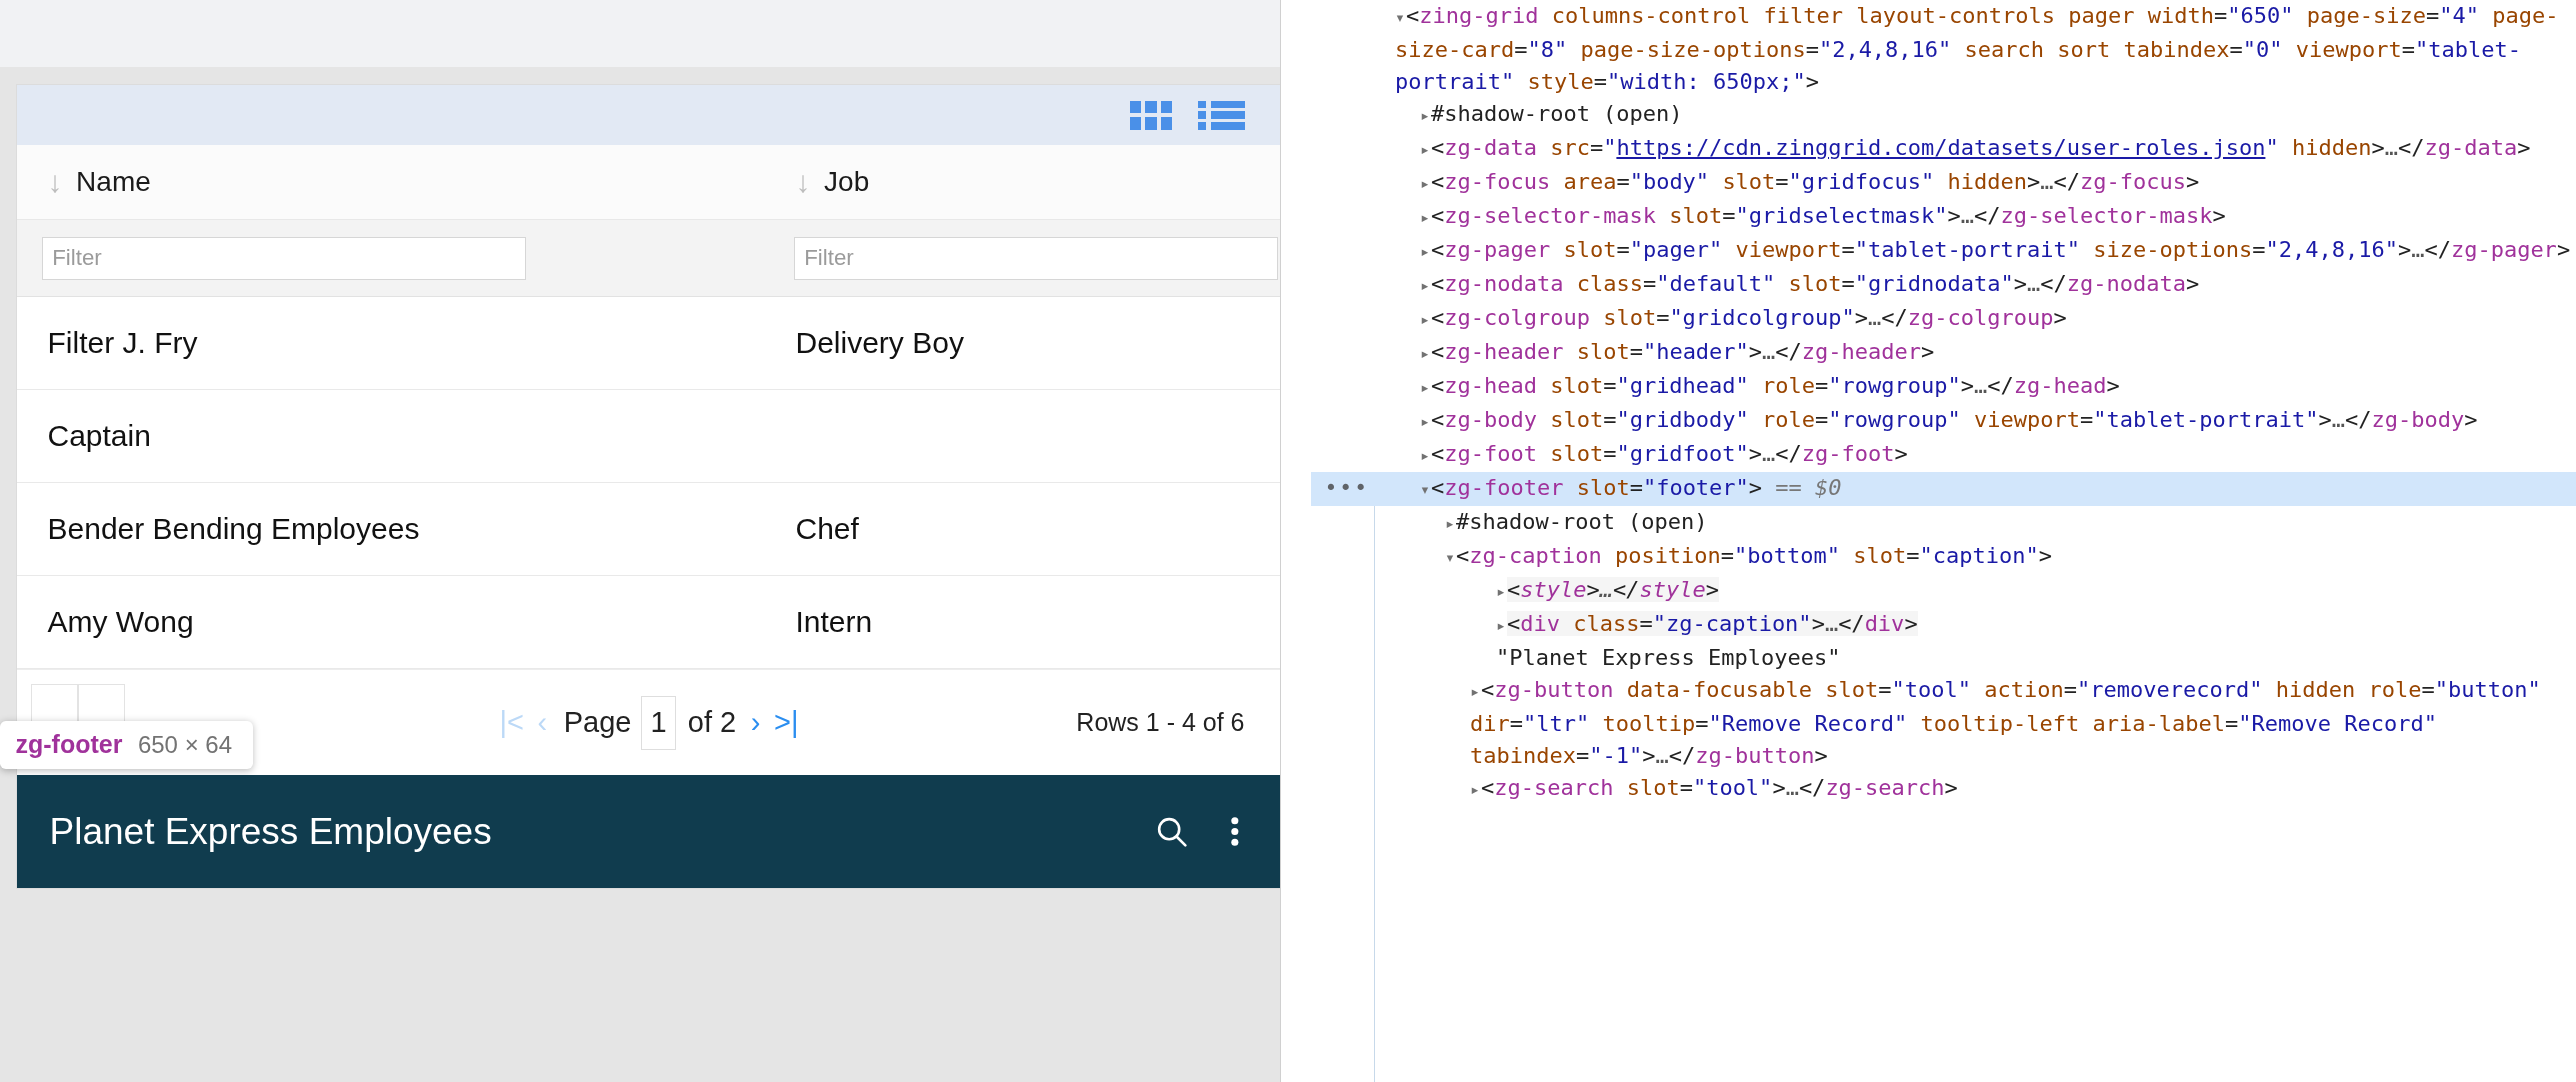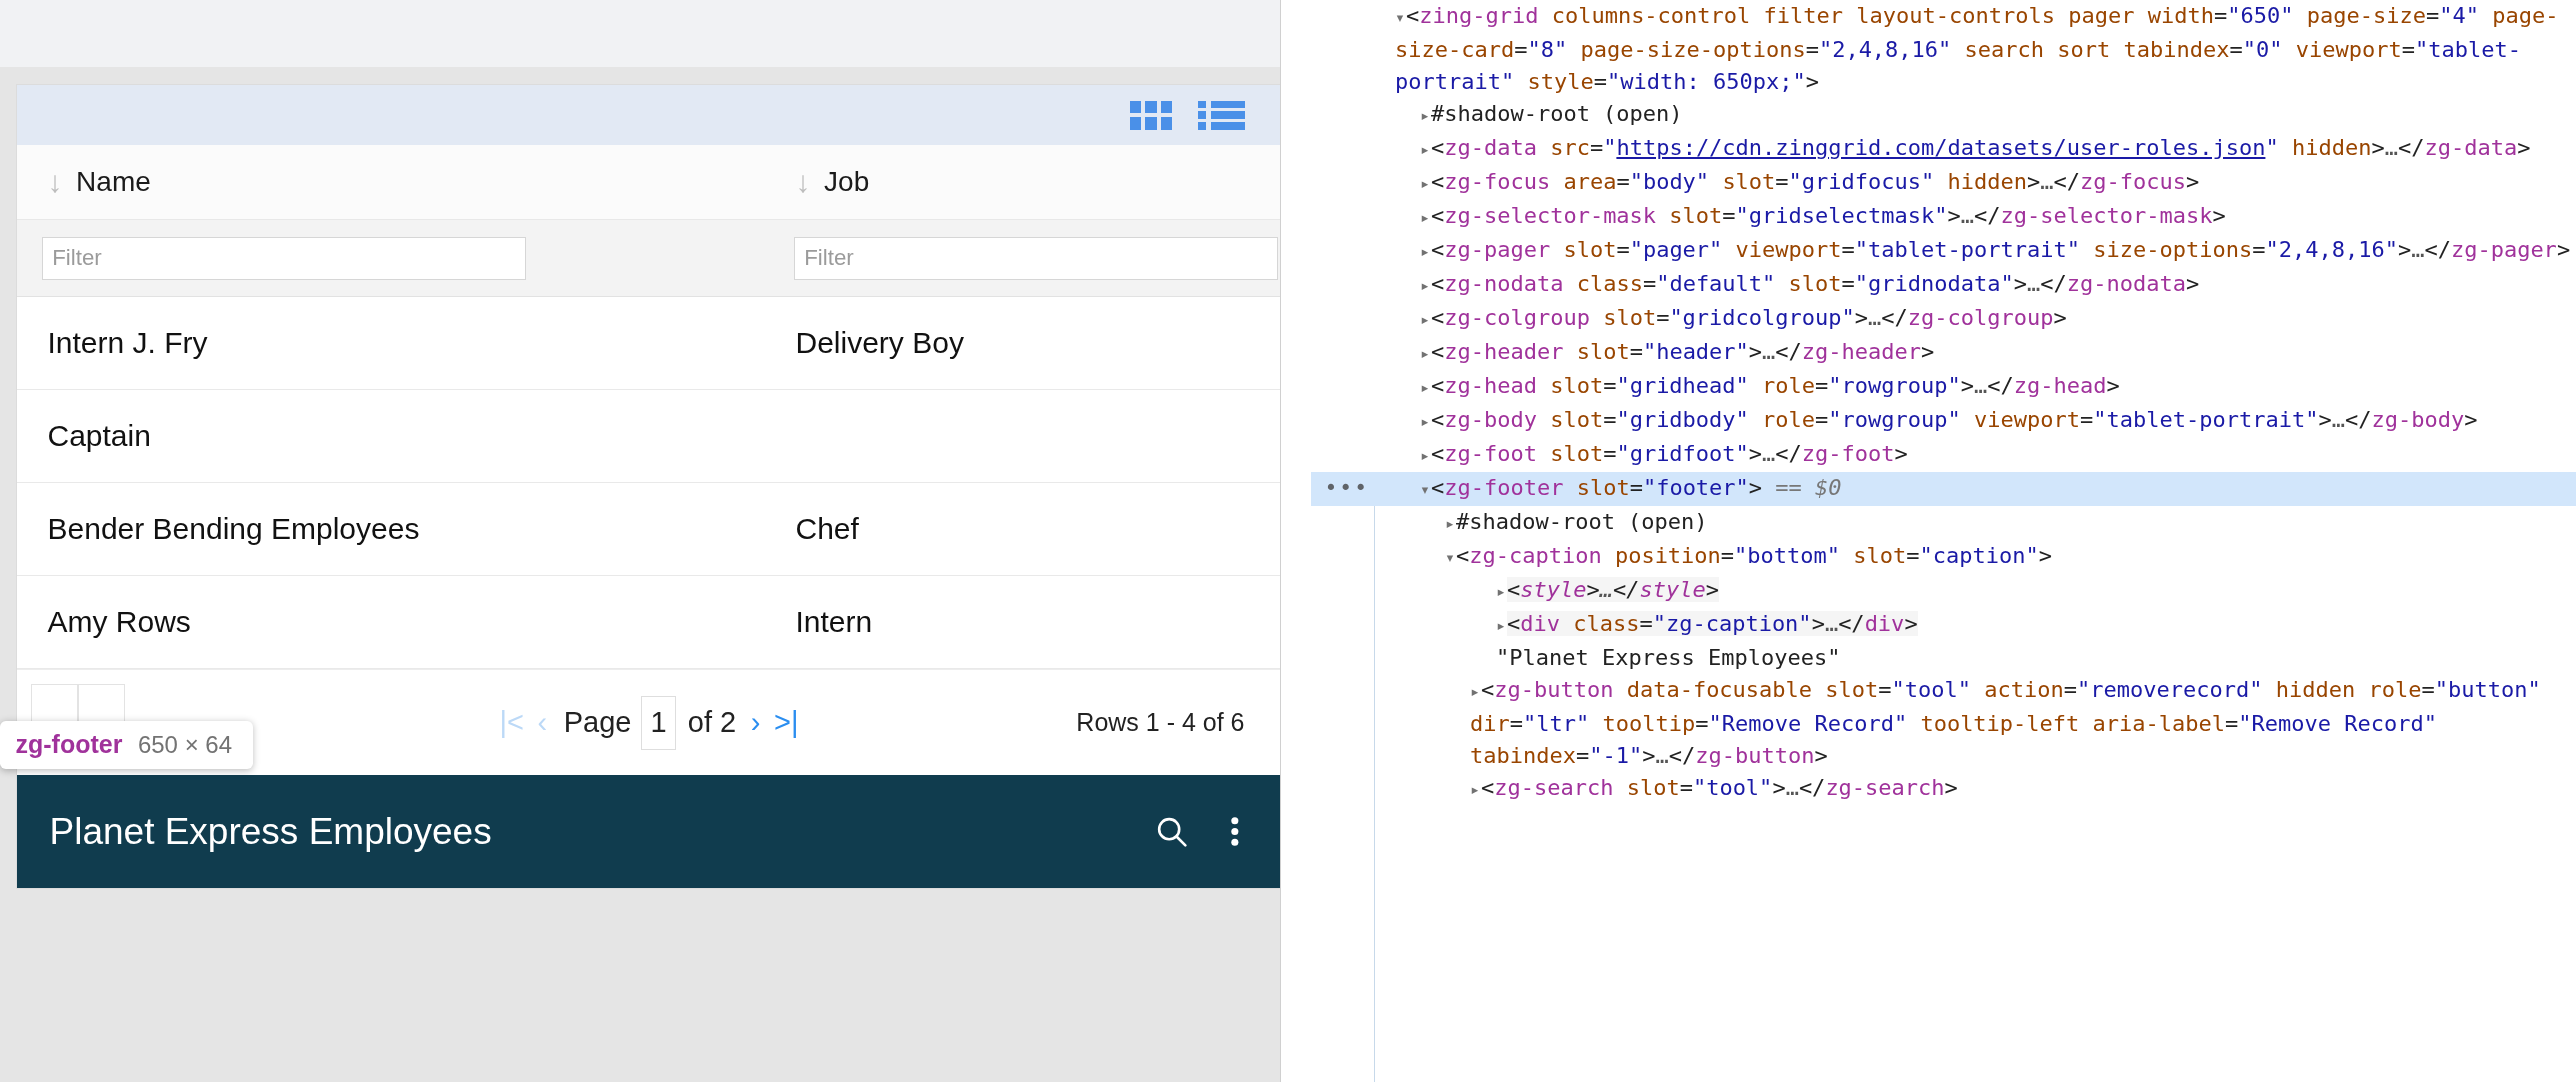--- a/index.html
+++ b/index.html
@@ -308,32 +308,32 @@
       <div class="grid-filter">
         <div class="fcell c1">
           <input class="filter-input" type="text" placeholder="Filter" style="">
         </div>
         <div class="fcell c2">
           <input class="filter-input" type="text" placeholder="Filter" style="">
         </div>
       </div>
 
       <div class="grid-row">
-        <div class="bcell c1">Intern J. Fry</div>
+        <div class="bcell c1">Filter J. Fry</div>
         <div class="bcell c2">Delivery Boy</div>
       </div>
       <div class="grid-row">
         <div class="bcell c2">Captain</div>
       </div>
       <div class="grid-row">
         <div class="bcell c1">Bender Bending Employees</div>
         <div class="bcell c2">Chef</div>
       </div>
       <div class="grid-row">
-        <div class="bcell c1">Amy Rows</div>
+        <div class="bcell c1">Amy Wong</div>
         <div class="bcell c2">Intern</div>
       </div>
 
       <div class="grid-pager">
         <div class="pager-size-boxes">
           <div class="sbox"></div>
           <div class="sbox"></div>
         </div>
         <div class="pager-center">
           <span class="pg-arrow">|&lt;</span>

